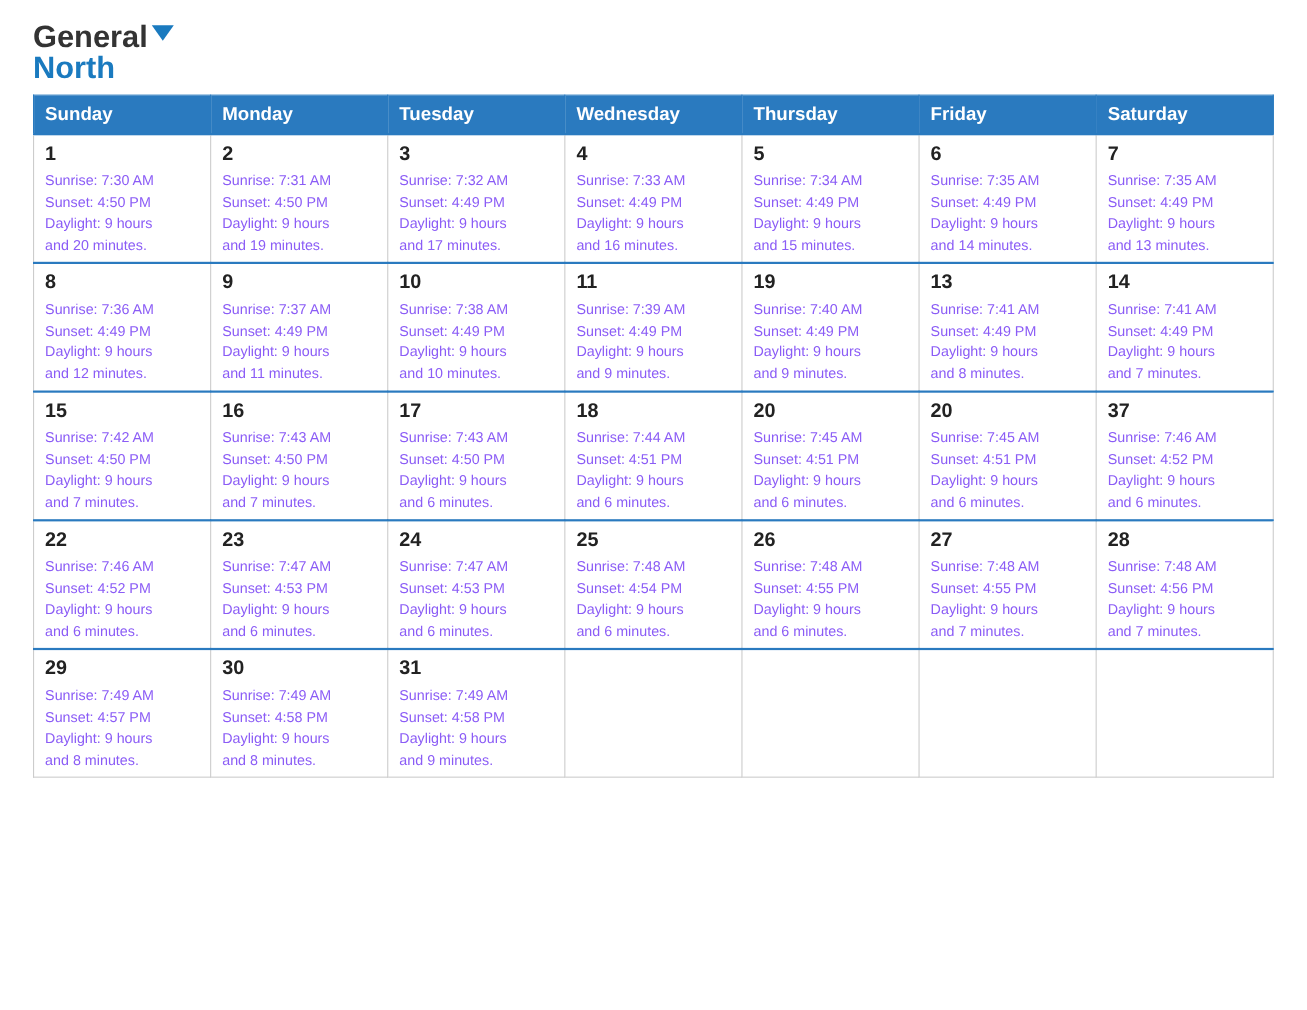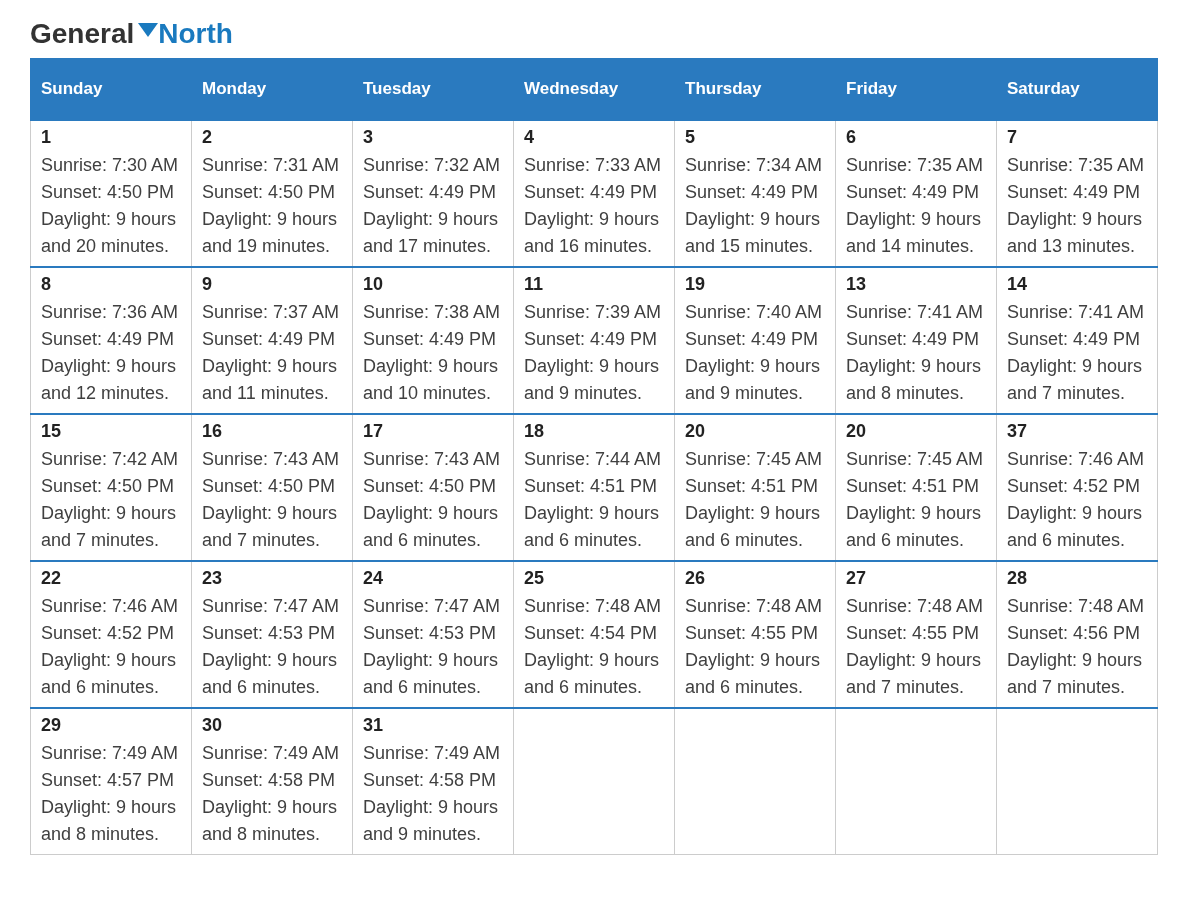--- a/index.html
+++ b/index.html
@@ -11,22 +11,22 @@
       padding: 20px 30px;
     }
     .header {
       display: flex;
       justify-content: space-between;
       align-items: flex-start;
       margin-bottom: 10px;
     }
     .logo {
       display: flex;
-      flex-direction: row;
-      align-items: flex-end;
+      flex-direction: column;
+      align-items: flex-start;
     }
     .logo-text-general {
       font-size: 28px;
       font-weight: bold;
       color: #333;
       line-height: 1;
     }
     .logo-text-blue {
       font-size: 28px;
       font-weight: bold;
@@ -66,44 +66,44 @@
     table {
       width: 100%;
       border-collapse: collapse;
       margin-top: 10px;
     }
     thead tr th {
       background-color: #2a7abf;
       color: #fff;
       font-size: 17px;
       font-weight: bold;
-      padding: 20px 10px;
+      padding: 7px 10px;
       text-align: left;
       border: 1px solid #2a7abf;
     }
     tbody tr td {
       border: 1px solid #ccc;
       vertical-align: top;
       padding: 6px 10px;
       width: 14.28%;
       min-height: 90px;
       font-size: 13px;
       color: #333;
     }
     .day-number {
       font-size: 18px;
       font-weight: bold;
       color: #222;
       display: block;
       margin-bottom: 4px;
     }
     .day-info {
-      font-size: 18px;
+      font-size: 13px;
       line-height: 1.5;
-      color: #404040;
+      color: #8b5cf6;
     }
     tbody tr {
       border-top: 2px solid #2a7abf;
     }
     .empty-cell {
       background: #fff;
     }
   </style>
 </head>
 <body>

